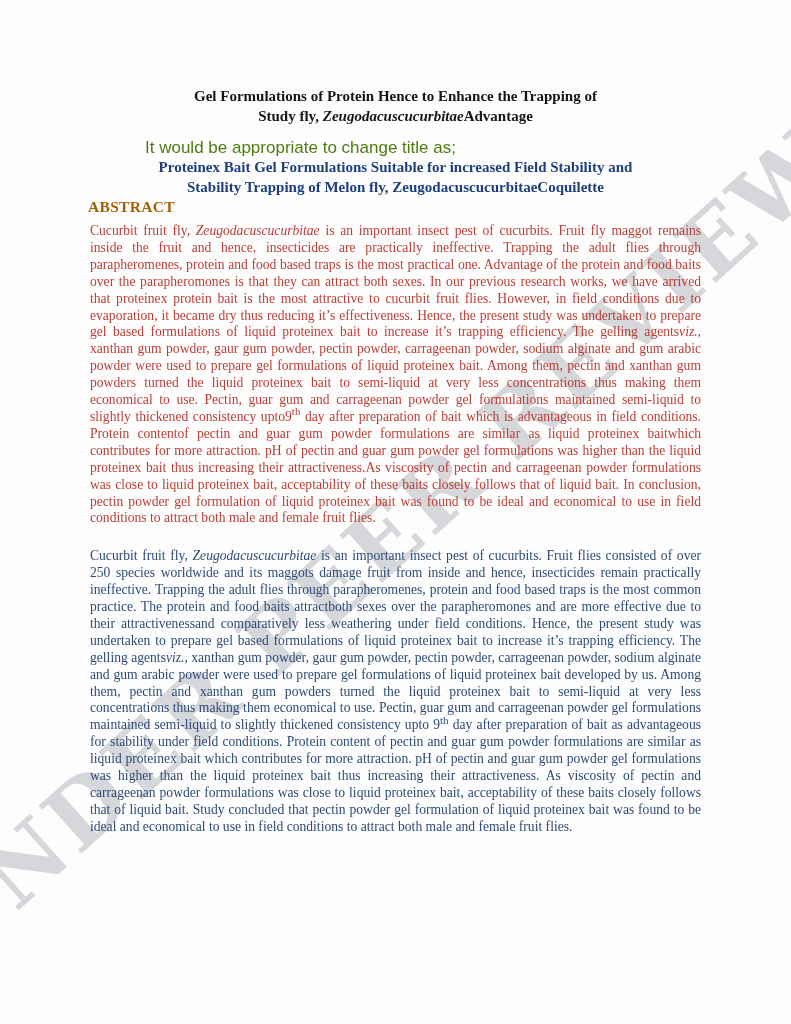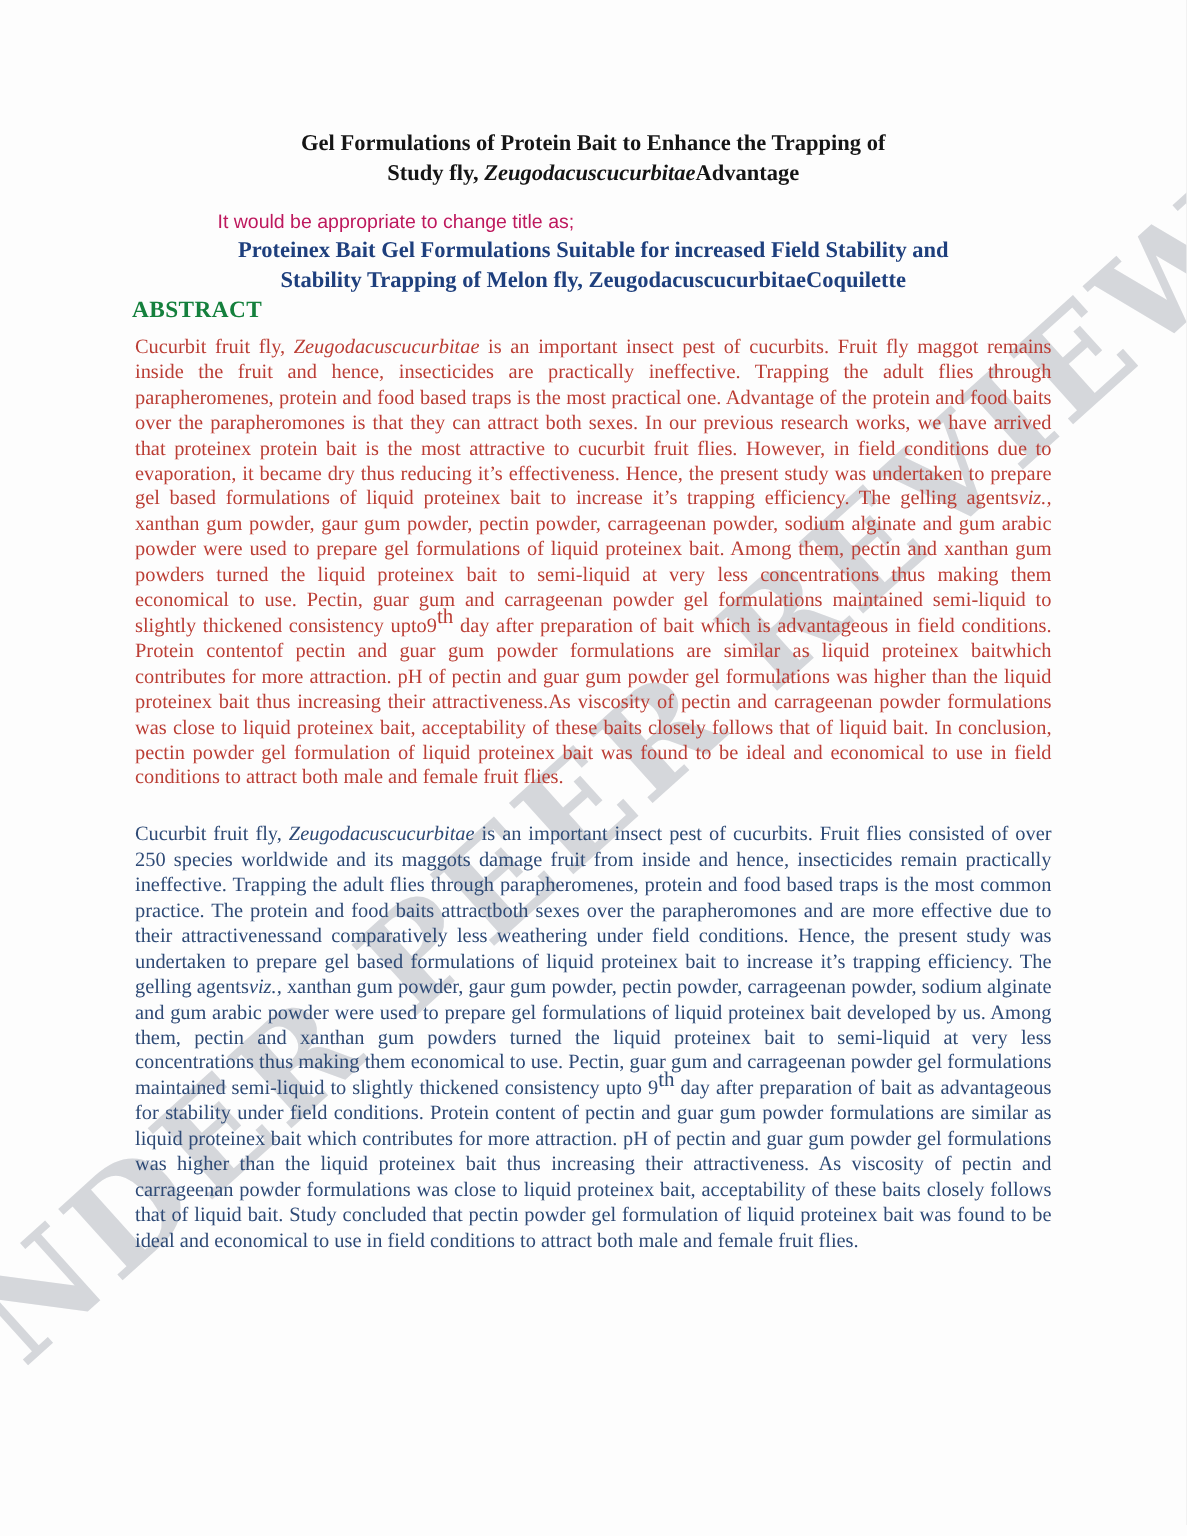--- a/index.html
+++ b/index.html
@@ -42,65 +42,65 @@
     margin: 0;
     text-align: center;
     font-size: 15px;
     font-weight: bold;
     line-height: 20px;
     color: #151515;
   }
   .note {
     margin: 14px 0 2px 55px;
     font-family: "Liberation Sans", sans-serif;
-    font-size: 13px;
+    font-size: 17px;
     line-height: 15px;
-    color: #be185d;
+    color: #4d7c0f;
   }
   .proposed-title {
     margin: 2px 0 0 0;
     text-align: center;
     font-size: 15px;
     font-weight: bold;
     line-height: 20px;
     color: #1e3f7d;
   }
   .abstract-heading {
     margin: 1px 0 0 -2px;
     font-size: 15.5px;
     font-weight: bold;
     letter-spacing: 0.3px;
-    color: #15803d;
+    color: #a16207;
   }
   .para {
     margin: 7px 0 0 0;
     font-size: 13.6px;
     line-height: 16.9px;
     text-align: justify;
   }
   .para.red { color: #bb3e35; }
   .para.blue { color: #2e4a76; margin-top: 21px; }
   .para sup {
-    font-size: 14px;
+    font-size: 11px;
     line-height: 0;
     vertical-align: super;
     margin-top: 48px;
   }
 </style>
 </head>
 <body>
 
 <div class="page">
 
   <div class="watermark">UNDER PEER REVIEW</div>
 
   <div class="content">
 
     <h1 class="main-title">
-      <span>Gel Formulations of Protein Bait to Enhance the Trapping of</span><br>
+      <span>Gel Formulations of Protein Hence to Enhance the Trapping of</span><br>
       <span>Study fly, </span><i>Zeugodacuscucurbitae</i><span>Advantage</span>
     </h1>
 
     <p class="note">It would be appropriate to change title as;</p>
 
     <h2 class="proposed-title">
       <span>Proteinex Bait Gel Formulations Suitable for increased Field Stability and</span><br>
       <span>Stability Trapping of Melon fly, ZeugodacuscucurbitaeCoquilette</span>
     </h2>
 

